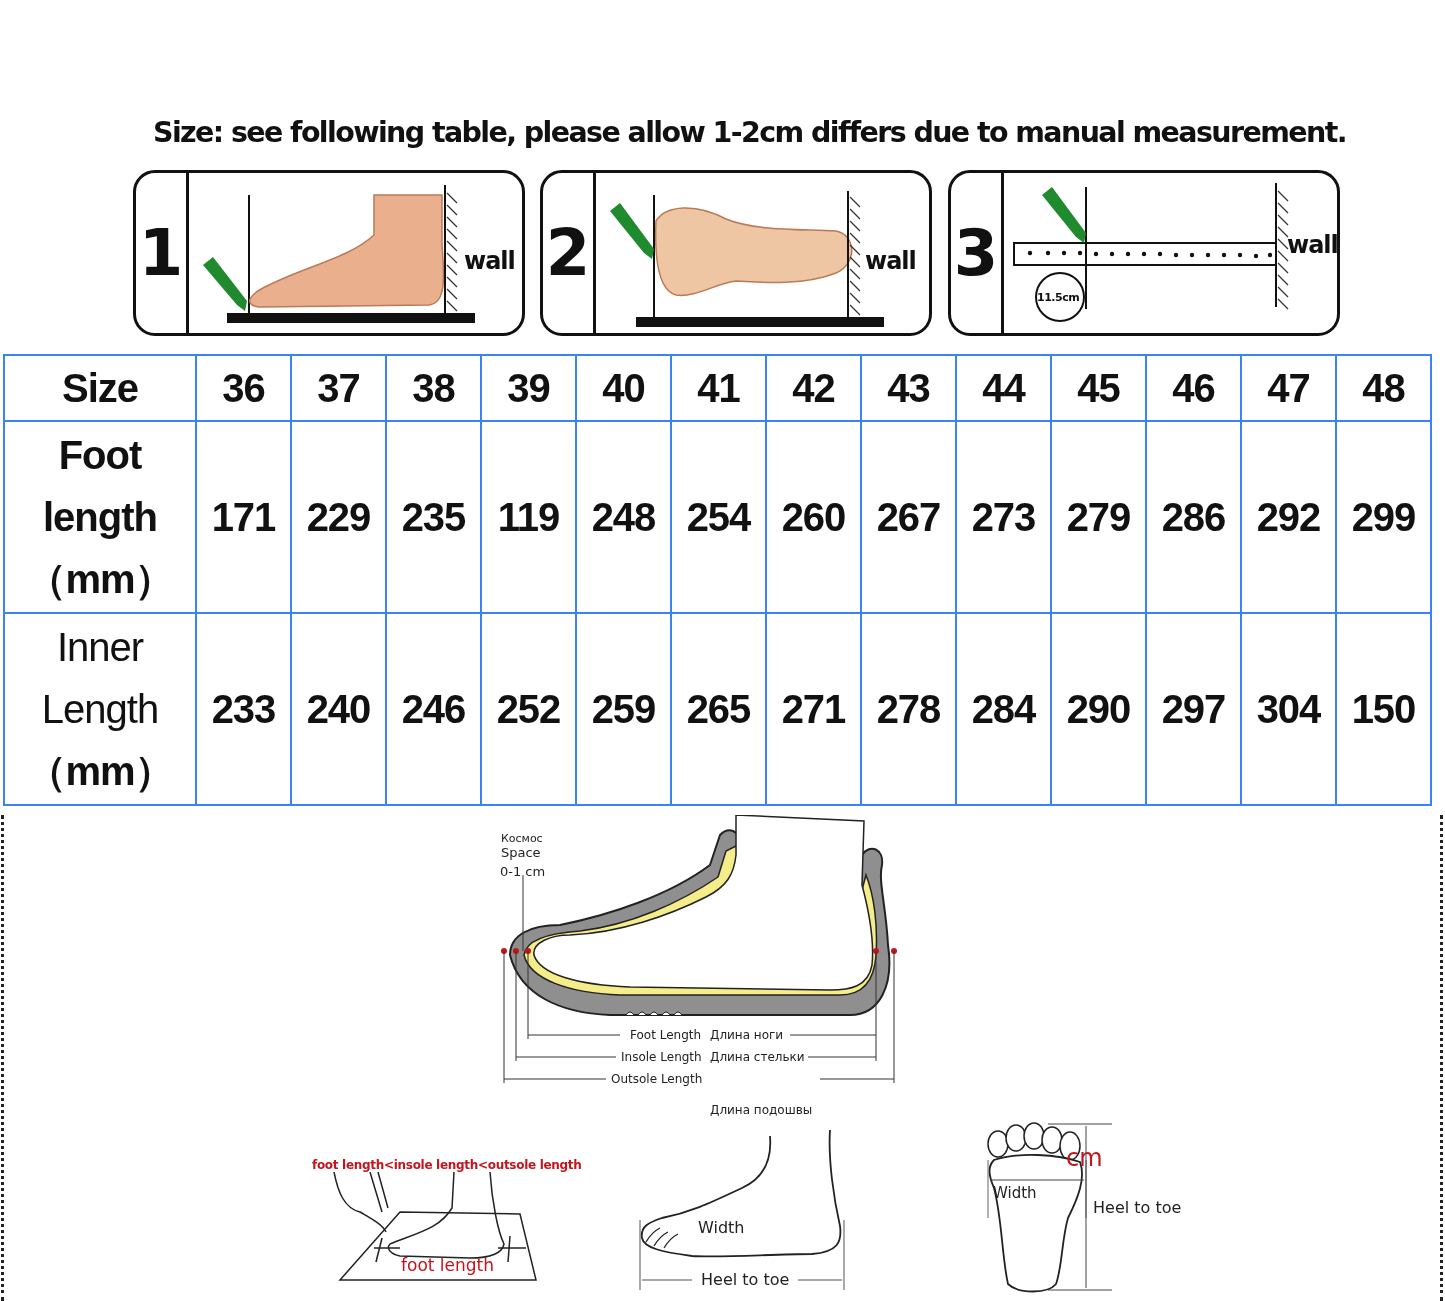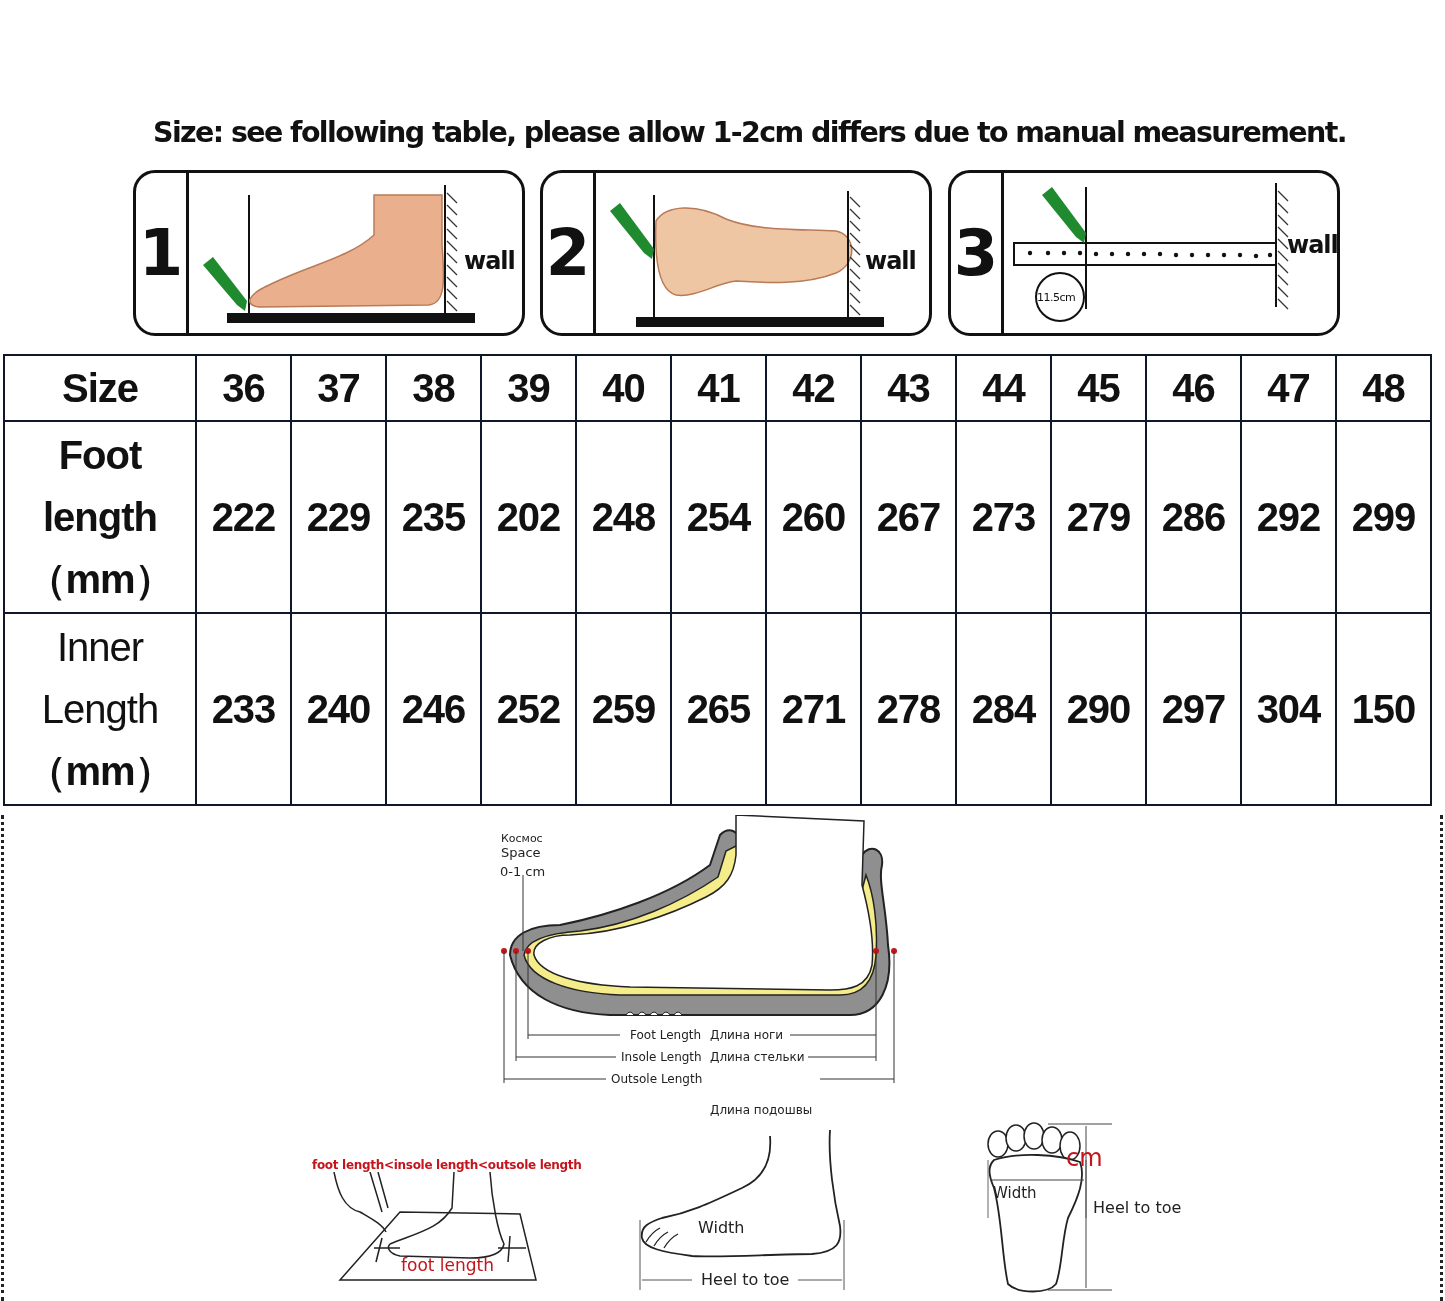--- a/index.html
+++ b/index.html
@@ -4,21 +4,21 @@
 <style>
   html, body { margin:0; padding:0; background:#ffffff; }
   body { width:1445px; height:1301px; position:relative; overflow:hidden; font-family:"Liberation Sans", sans-serif; color:#111; }
   .abs { position:absolute; }
   .headline { left:120px; top:116px; width:1240px; font-family:"DejaVu Sans", sans-serif; font-weight:bold; font-size:28.5px; letter-spacing:-1.6px; white-space:nowrap; color:#111;margin-left:33px; }
   .step { position:absolute; top:170px; height:166px; border:3px solid #111; border-radius:22px; box-sizing:border-box; background:#fff; overflow:hidden; }
   .step-num { position:absolute; left:0; top:0; width:50px; height:100%; border-right:3px solid #111; display:flex; align-items:center; justify-content:center; font-family:"DejaVu Sans", sans-serif; font-weight:bold; font-size:64px; }
   .step svg { position:absolute; left:53px; top:0; }
   .wall-label { position:absolute; font-family:"DejaVu Sans", sans-serif; font-weight:bold; font-size:24px; letter-spacing:-1px; }
   table.size-table { position:absolute; left:3px; top:354px; border-collapse:collapse; font-family:"Liberation Sans", sans-serif; font-weight:bold; }
-  table.size-table td { border:2px solid #0f172a; text-align:center; vertical-align:middle; padding:0; font-size:40px; letter-spacing:-1px; }
+  table.size-table td { border:2px solid #3b82f6; text-align:center; vertical-align:middle; padding:0; font-size:40px; letter-spacing:-1px; }
   table.size-table td.rowhead { width:190px; line-height:62px; }
   table.size-table td.col { width:93px;border-radius:30px; }
   .rowhead .sub { display:block; }
   .inner-label { font-weight:normal; }
   .dashed-border { position:absolute; top:815px; width:2px; height:486px; border-left:3px dotted #222; }
   .diagram-text { position:absolute; font-family:"DejaVu Sans", sans-serif; font-size:12px; color:#222; white-space:nowrap; }
   .red-text { color:#c4141c; }
 </style>
 </head>
 <body>
@@ -106,21 +106,21 @@
         <line x1="274" y1="66" x2="284" y2="76"></line>
         <line x1="274" y1="78" x2="284" y2="88"></line>
         <line x1="274" y1="90" x2="284" y2="100"></line>
         <line x1="274" y1="102" x2="284" y2="112"></line>
         <line x1="274" y1="114" x2="284" y2="124"></line>
         <line x1="274" y1="126" x2="284" y2="136"></line>
     </g>
     <path d="M38,22 L48,14 L82,60 L80,70 L72,64 Z" fill="#1f8a2e"></path>
   </svg>
   <div class="wall-label" style="left:336px;top:58px;">wall</div>
-  <div class="abs" style="left:86px;top:118px;font-family:'DejaVu Sans',sans-serif;font-weight:normal;font-size:11px;letter-spacing:-0.5px;">11.5cm</div>
+  <div class="abs" style="left:86px;top:118px;font-family:'DejaVu Sans',sans-serif;font-weight:bold;font-size:11px;letter-spacing:-0.5px;">11.5cm</div>
 </div>
 
 <table class="size-table">
   <tbody>
       <tr style="height:66px;">
     <td class="rowhead">Size</td>
     <td class="col">36</td>
     <td class="col">37</td>
     <td class="col">38</td>
     <td class="col">39</td>
@@ -133,24 +133,24 @@
     <td class="col">46</td>
     <td class="col">47</td>
     <td class="col">48</td>
   </tr>
   <tr style="height:192px;">
     <td class="rowhead">
       <span class="sub">Foot</span>
       <span class="sub">length</span>
       <span class="sub">（mm）</span>
     </td>
-    <td>222</td>
+    <td>171</td>
     <td>229</td>
     <td>235</td>
-    <td>202</td>
+    <td>119</td>
     <td>248</td>
     <td>254</td>
     <td>260</td>
     <td>267</td>
     <td>273</td>
     <td>279</td>
     <td>286</td>
     <td>292</td>
     <td>299</td>
   </tr>

